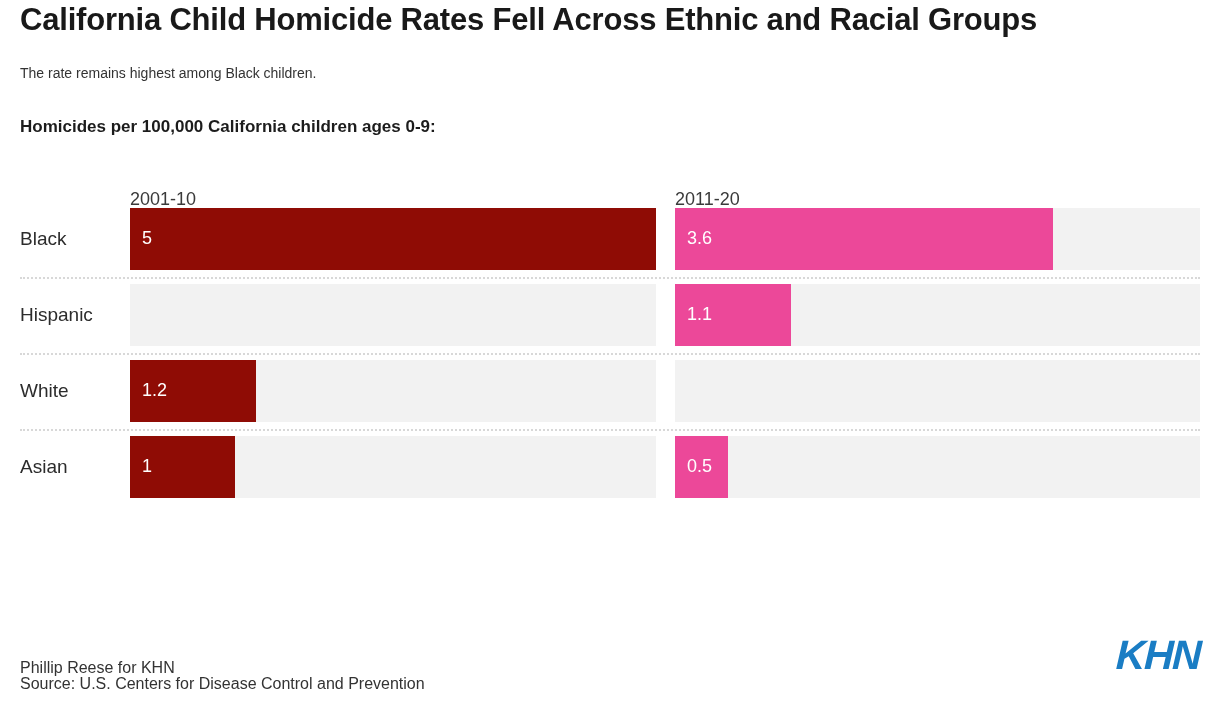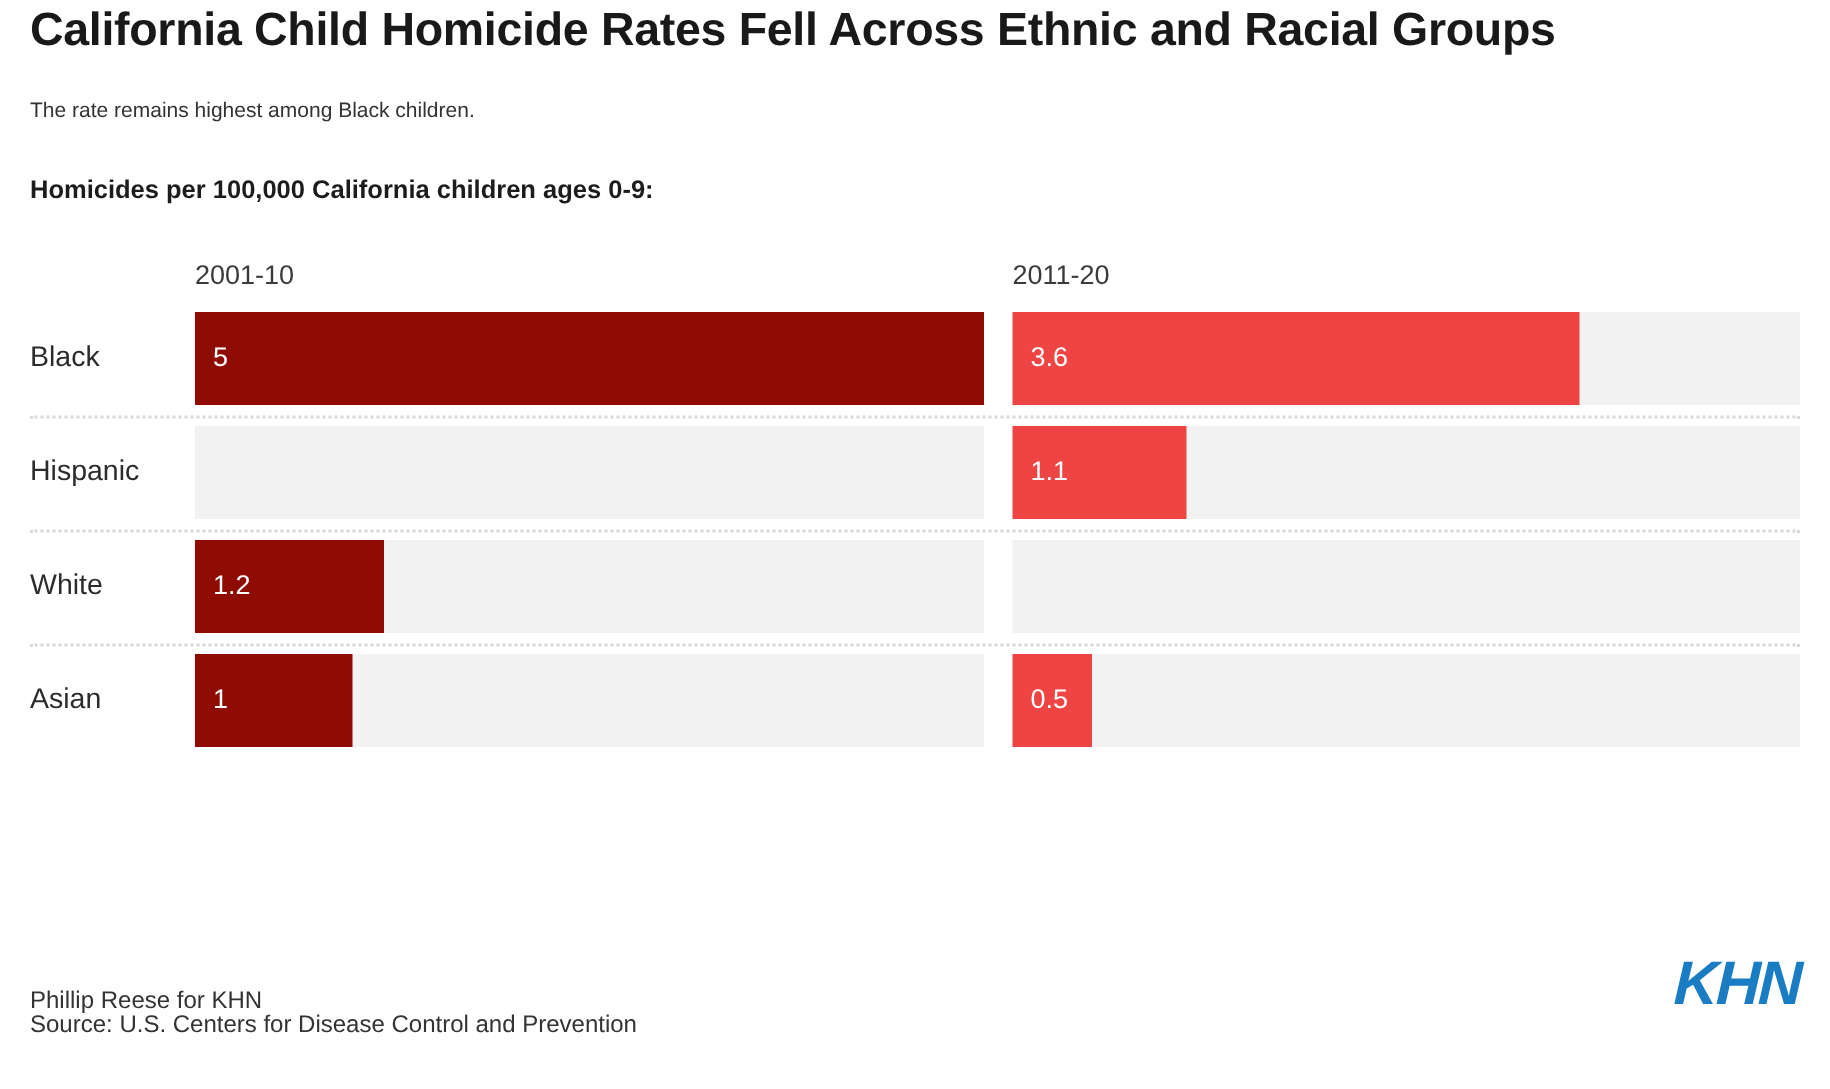--- a/index.html
+++ b/index.html
@@ -53,21 +53,21 @@
   .chart {
     position: relative;
     margin-top: 36px;
   }
   .col-headers {
     position: relative;
     height: 28px;
   }
   .col-header {
     position: absolute;
-    top: 0;
+    top: 16px;
     font-size: 18px;
     color: #3a3a3a;
     white-space: nowrap;
   }
   .col-header.left  { left: 110px; }
   .col-header.right { left: 655px; }
 
   .rows { position: relative; }
 
   .row {
@@ -110,21 +110,21 @@
     background: #f2f2f2;
   }
   .bar {
     position: absolute;
     left: 0; top: 0;
     height: 100%;
     display: flex;
     align-items: center;
   }
   .bar.period1 { background: #8f0c05; }
-  .bar.period2 { background: #ef4444; }
+  .bar.period2 { background: #ec4899; }
   .bar-value {
     color: #ffffff;
     font-size: 18px;
     padding-left: 12px;
     white-space: nowrap;
   }
 
   
   .footer {
     position: absolute;

